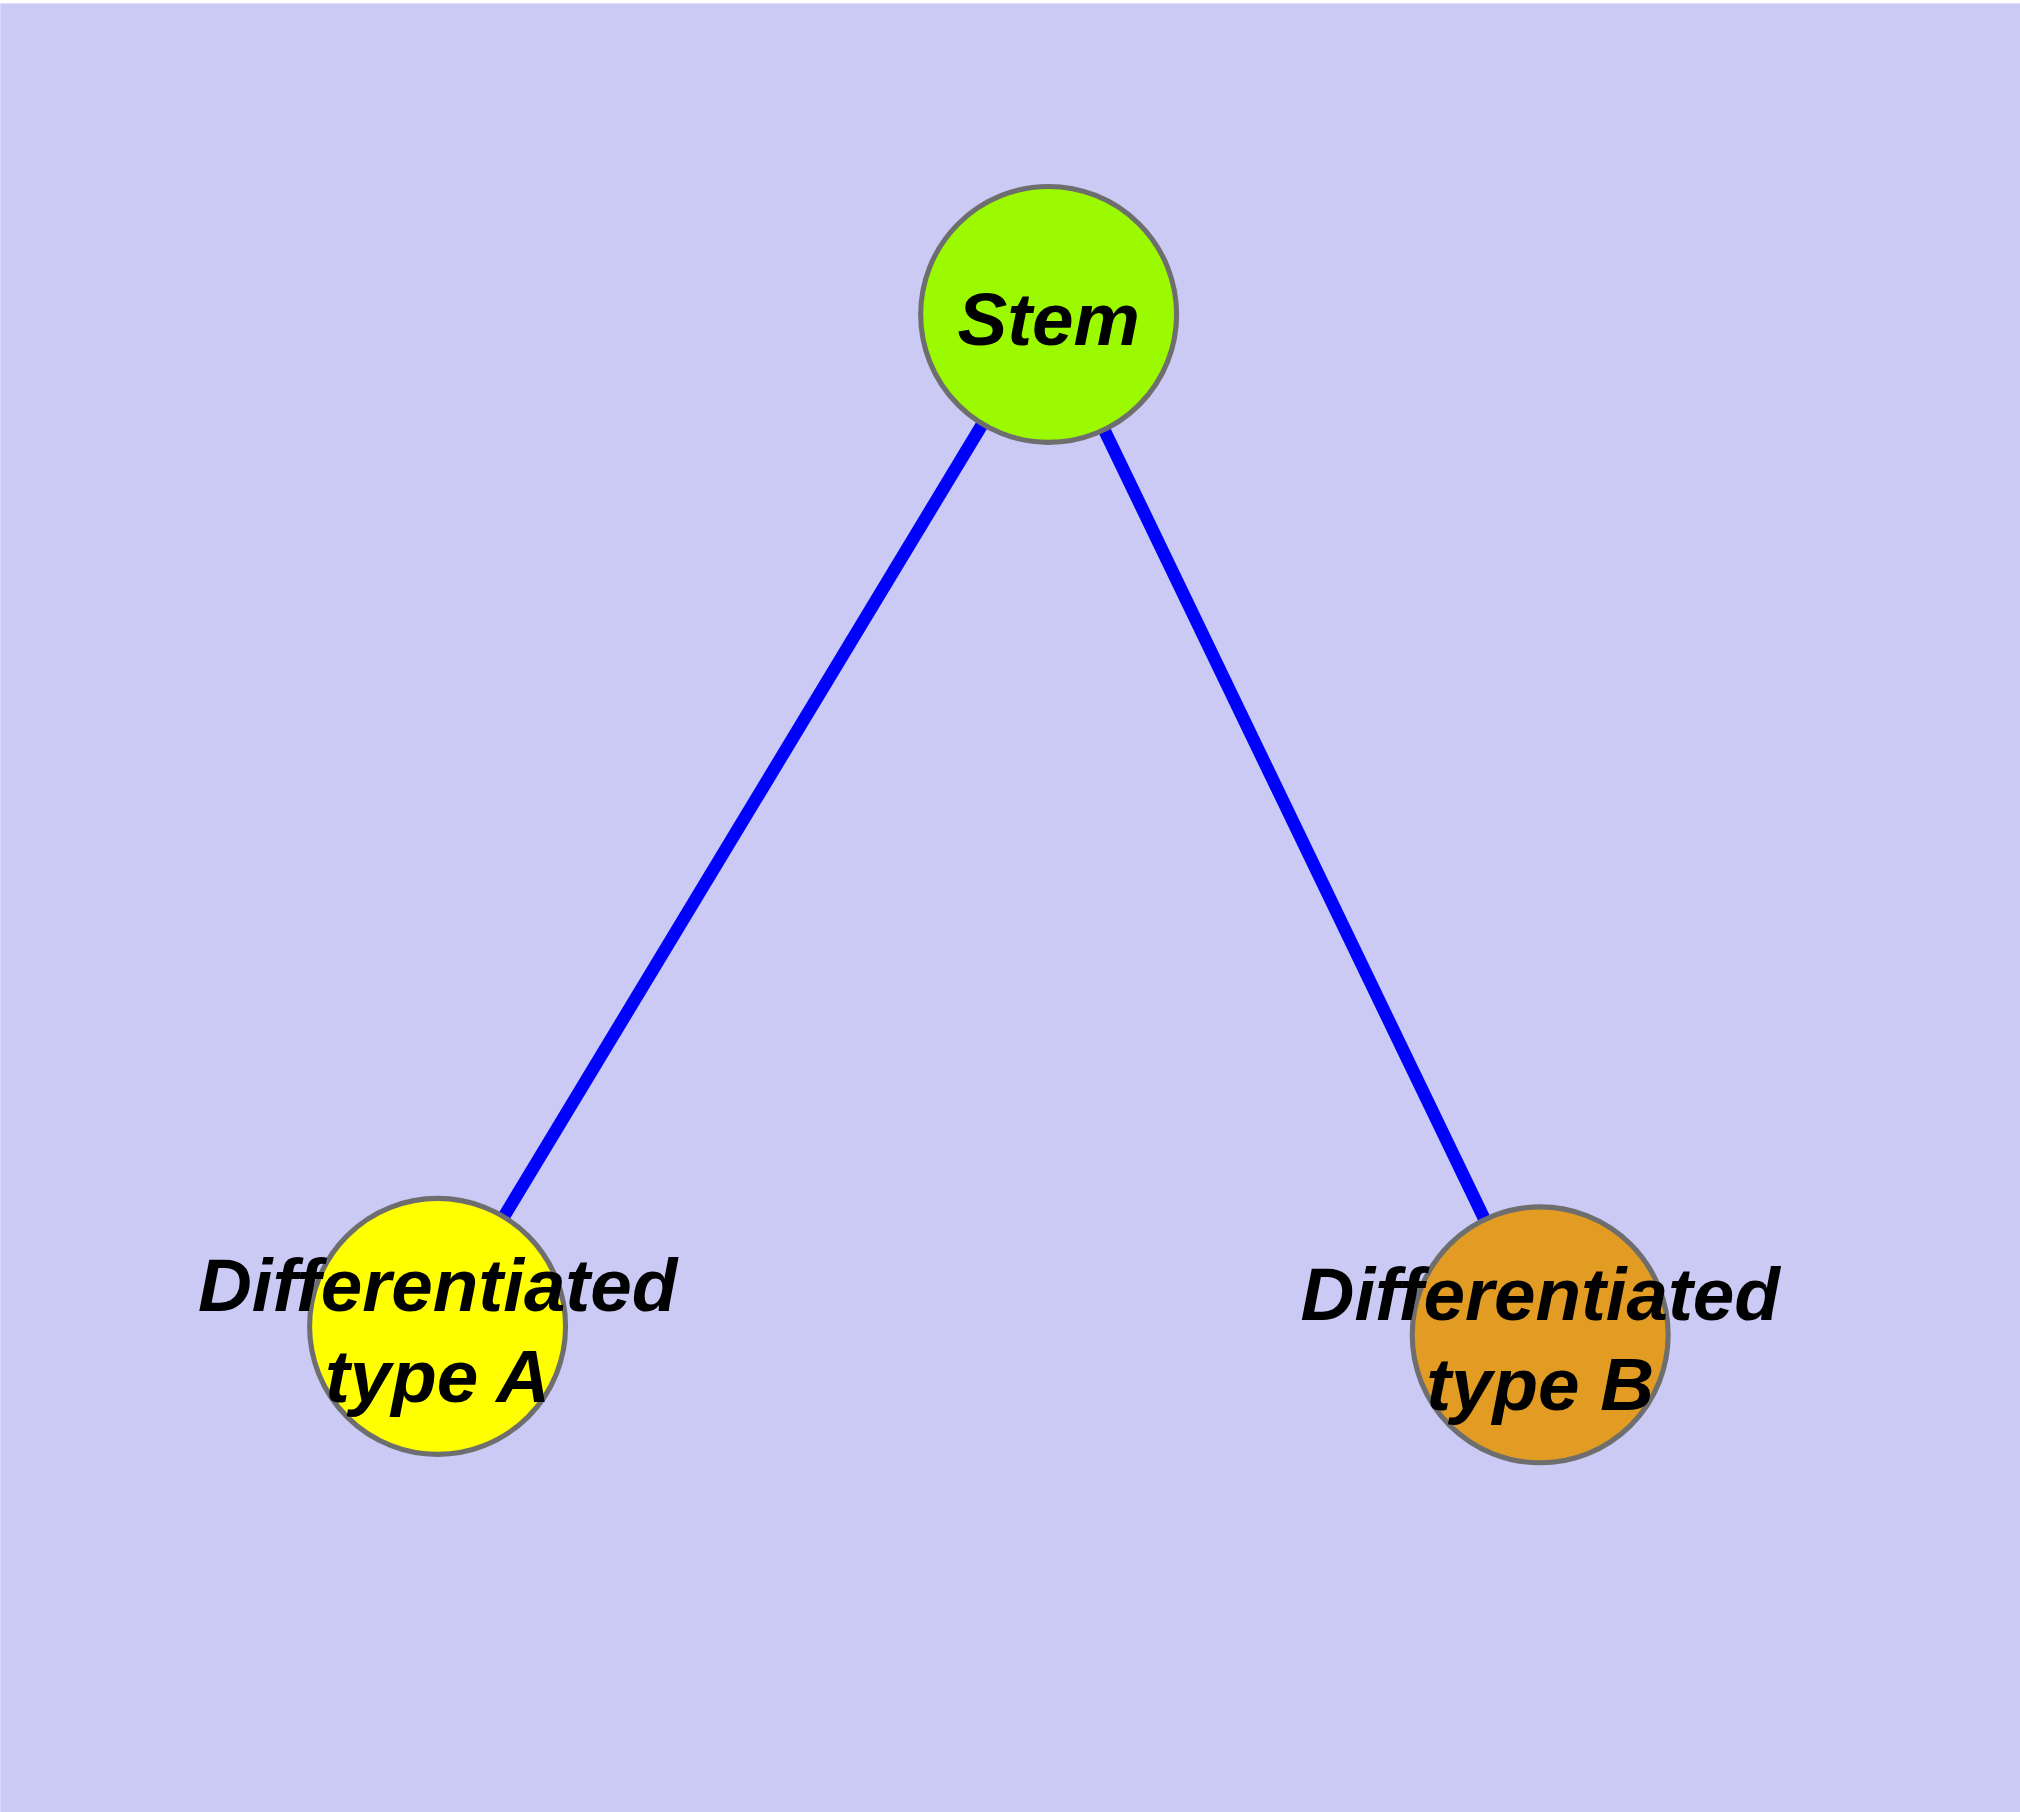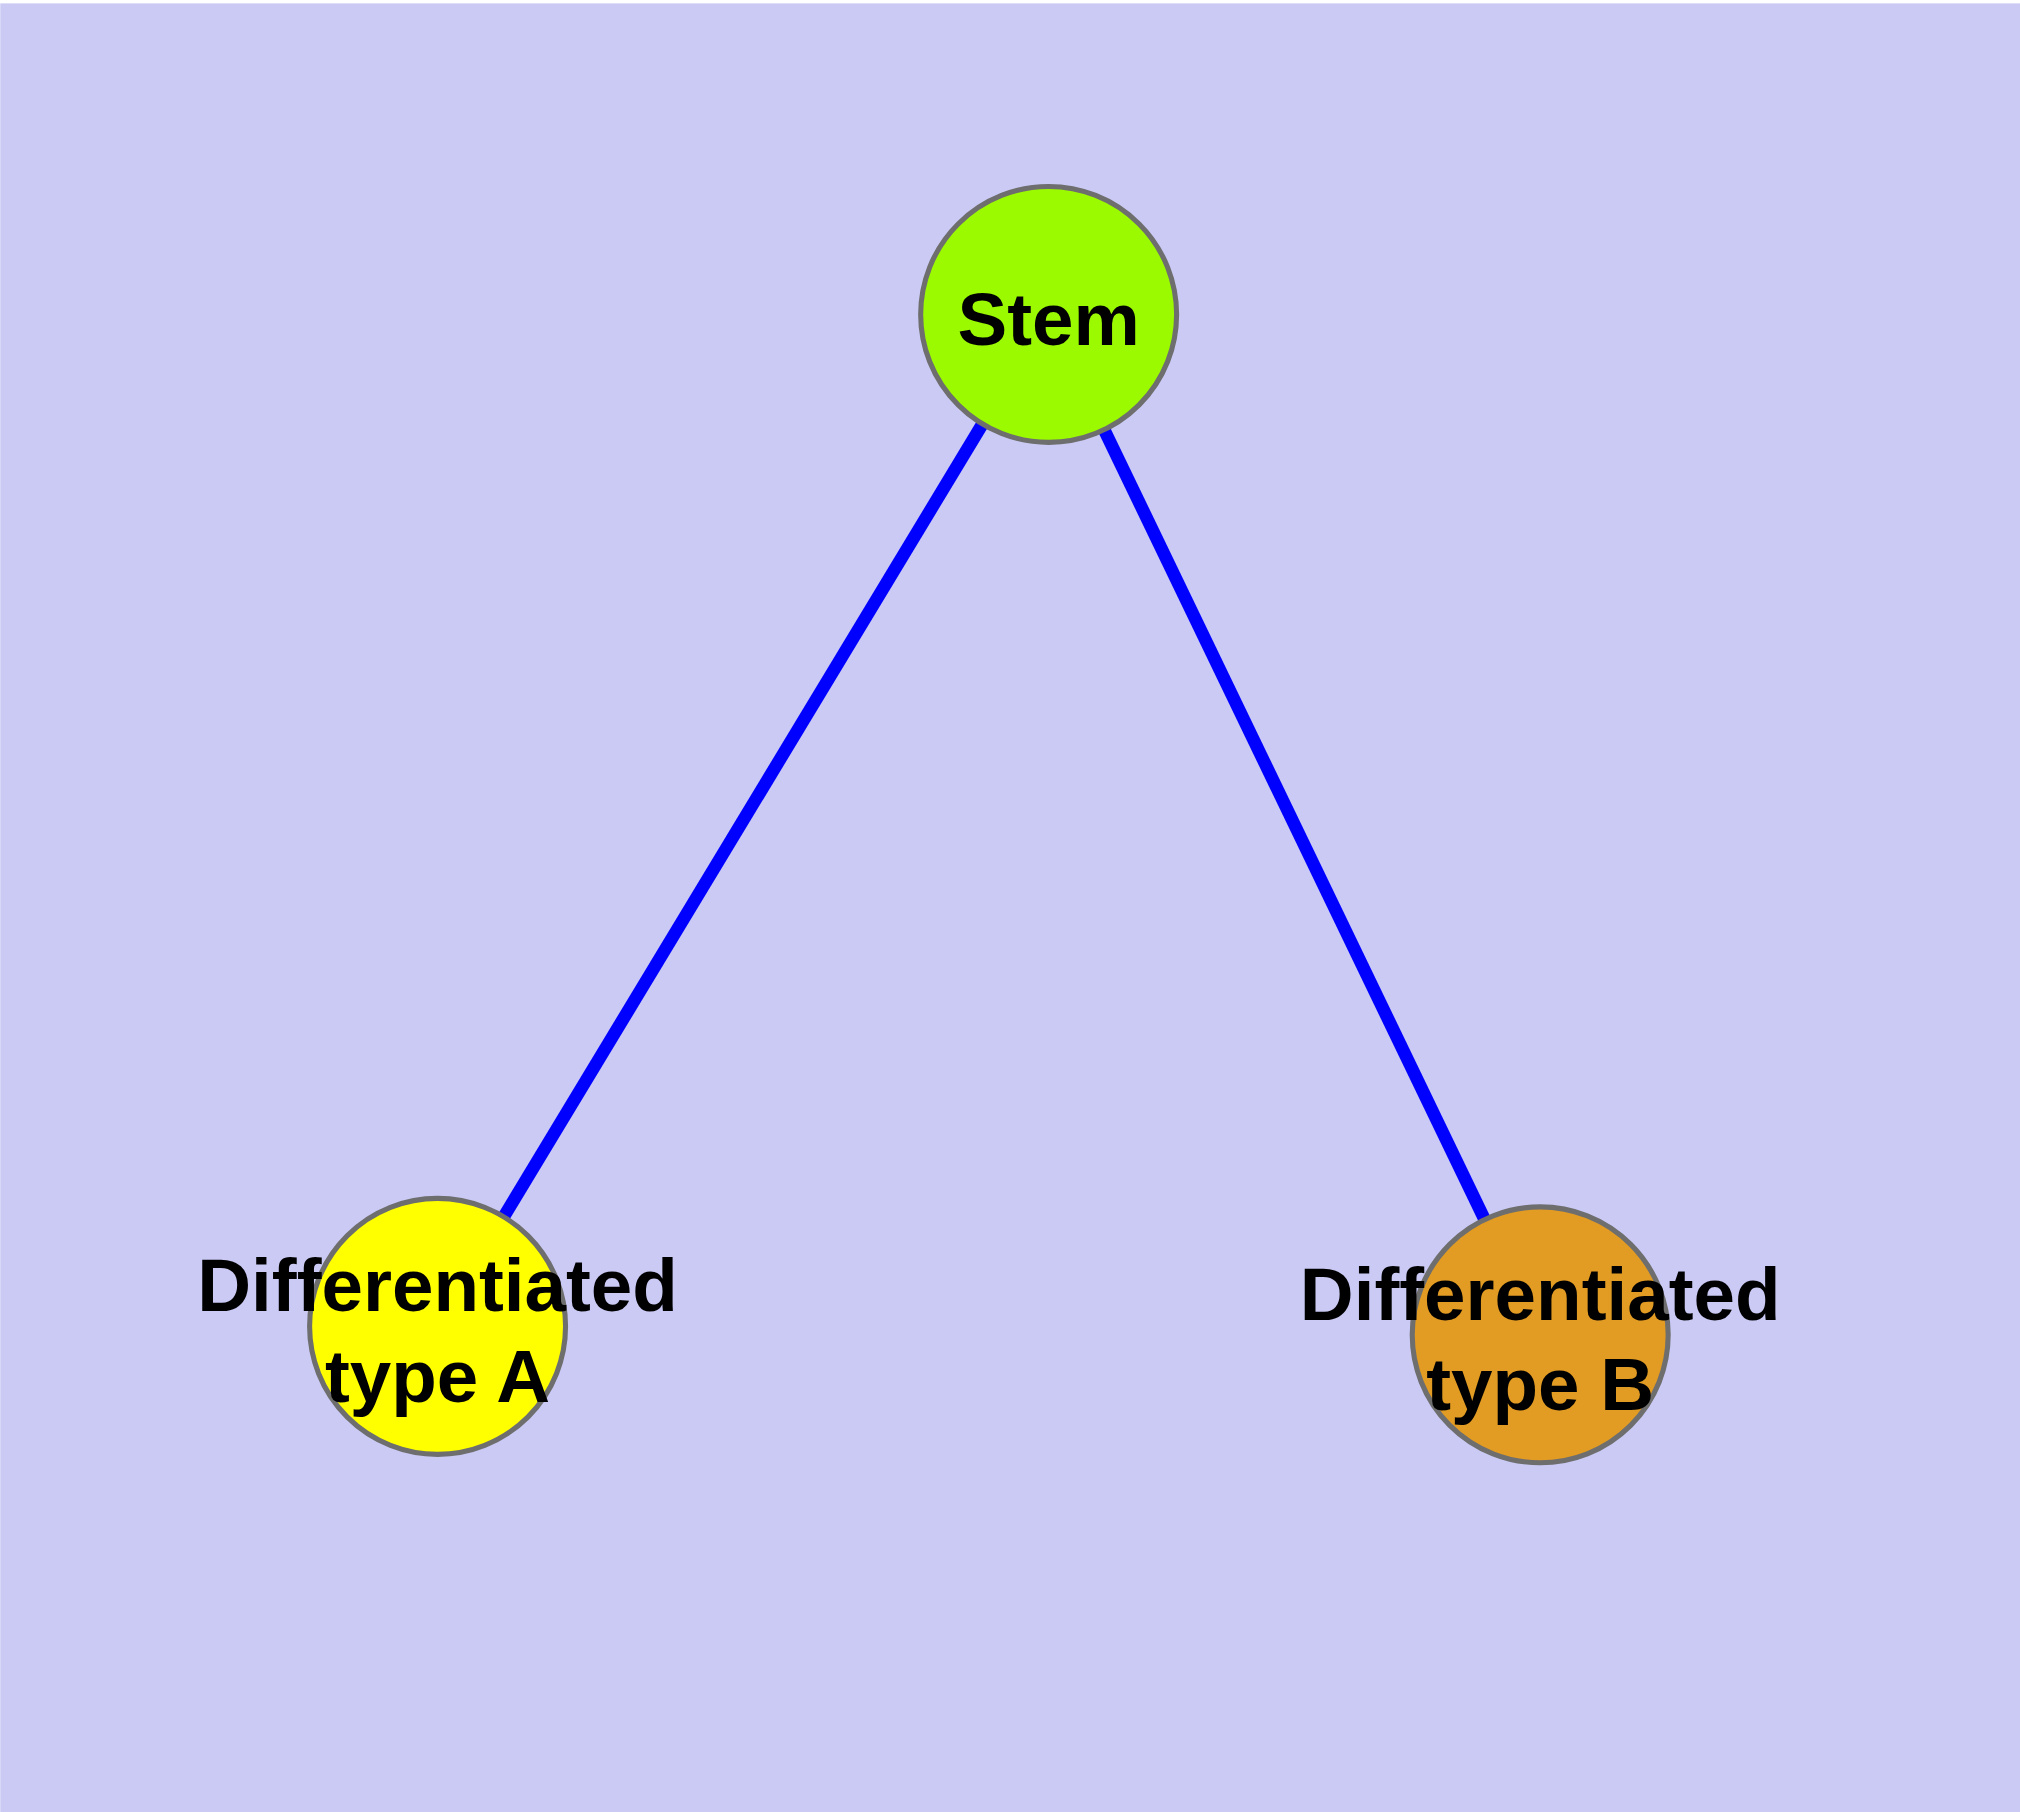--- a/index.html
+++ b/index.html
@@ -7,20 +7,21 @@
     padding: 0;
     background: #ffffff;
     width: 2021px;
     height: 1812px;
     overflow: hidden;
   }
   .stage {
     position: relative;
     width: 1898px;
     height: 1812px;
+    font-style: italic;
   }
   svg {
     display: block;
   }
   .node-label {
     font-family: "Liberation Sans", sans-serif;
     font-weight: bold;
     font-size: 88px;
     text-anchor: middle;
   }

